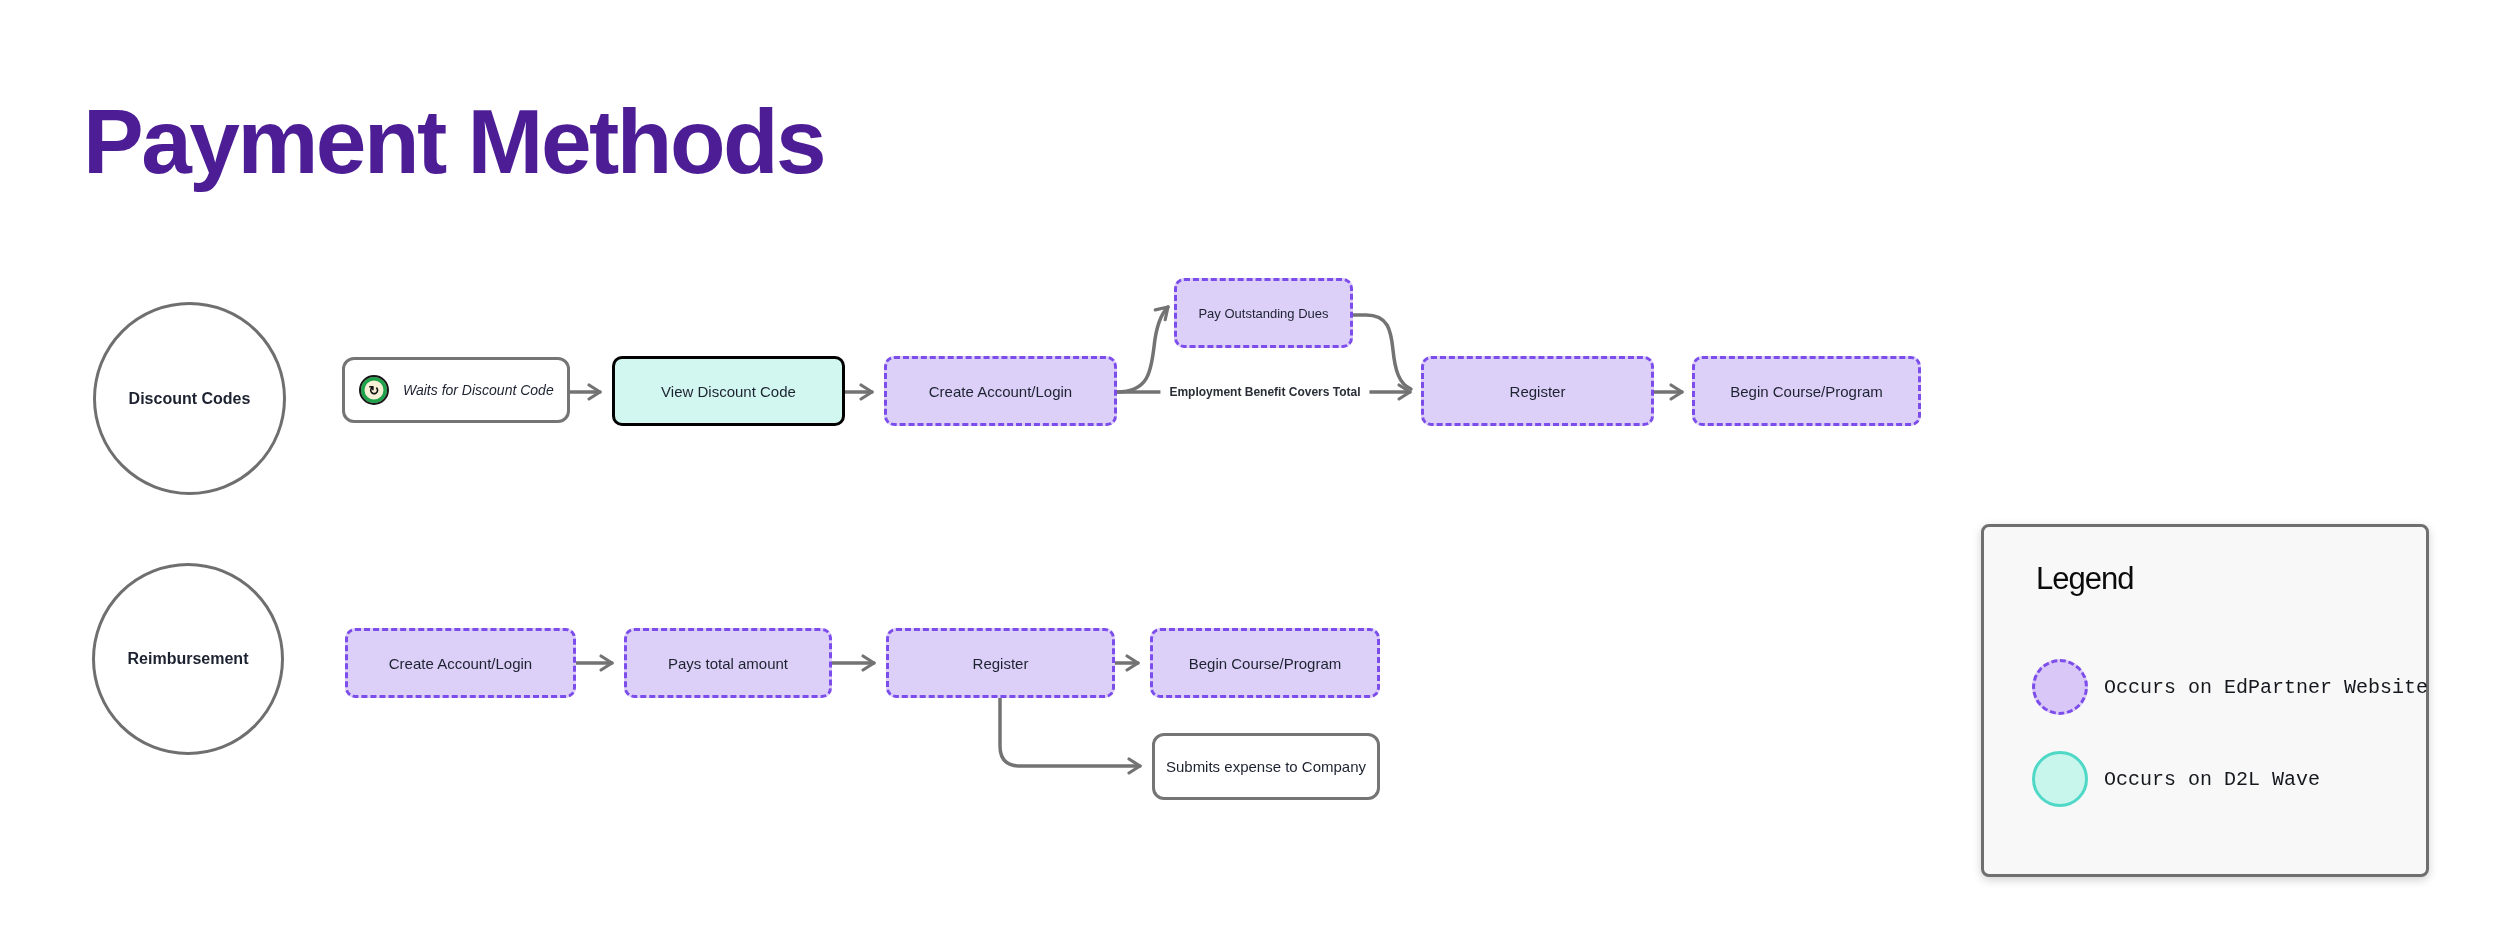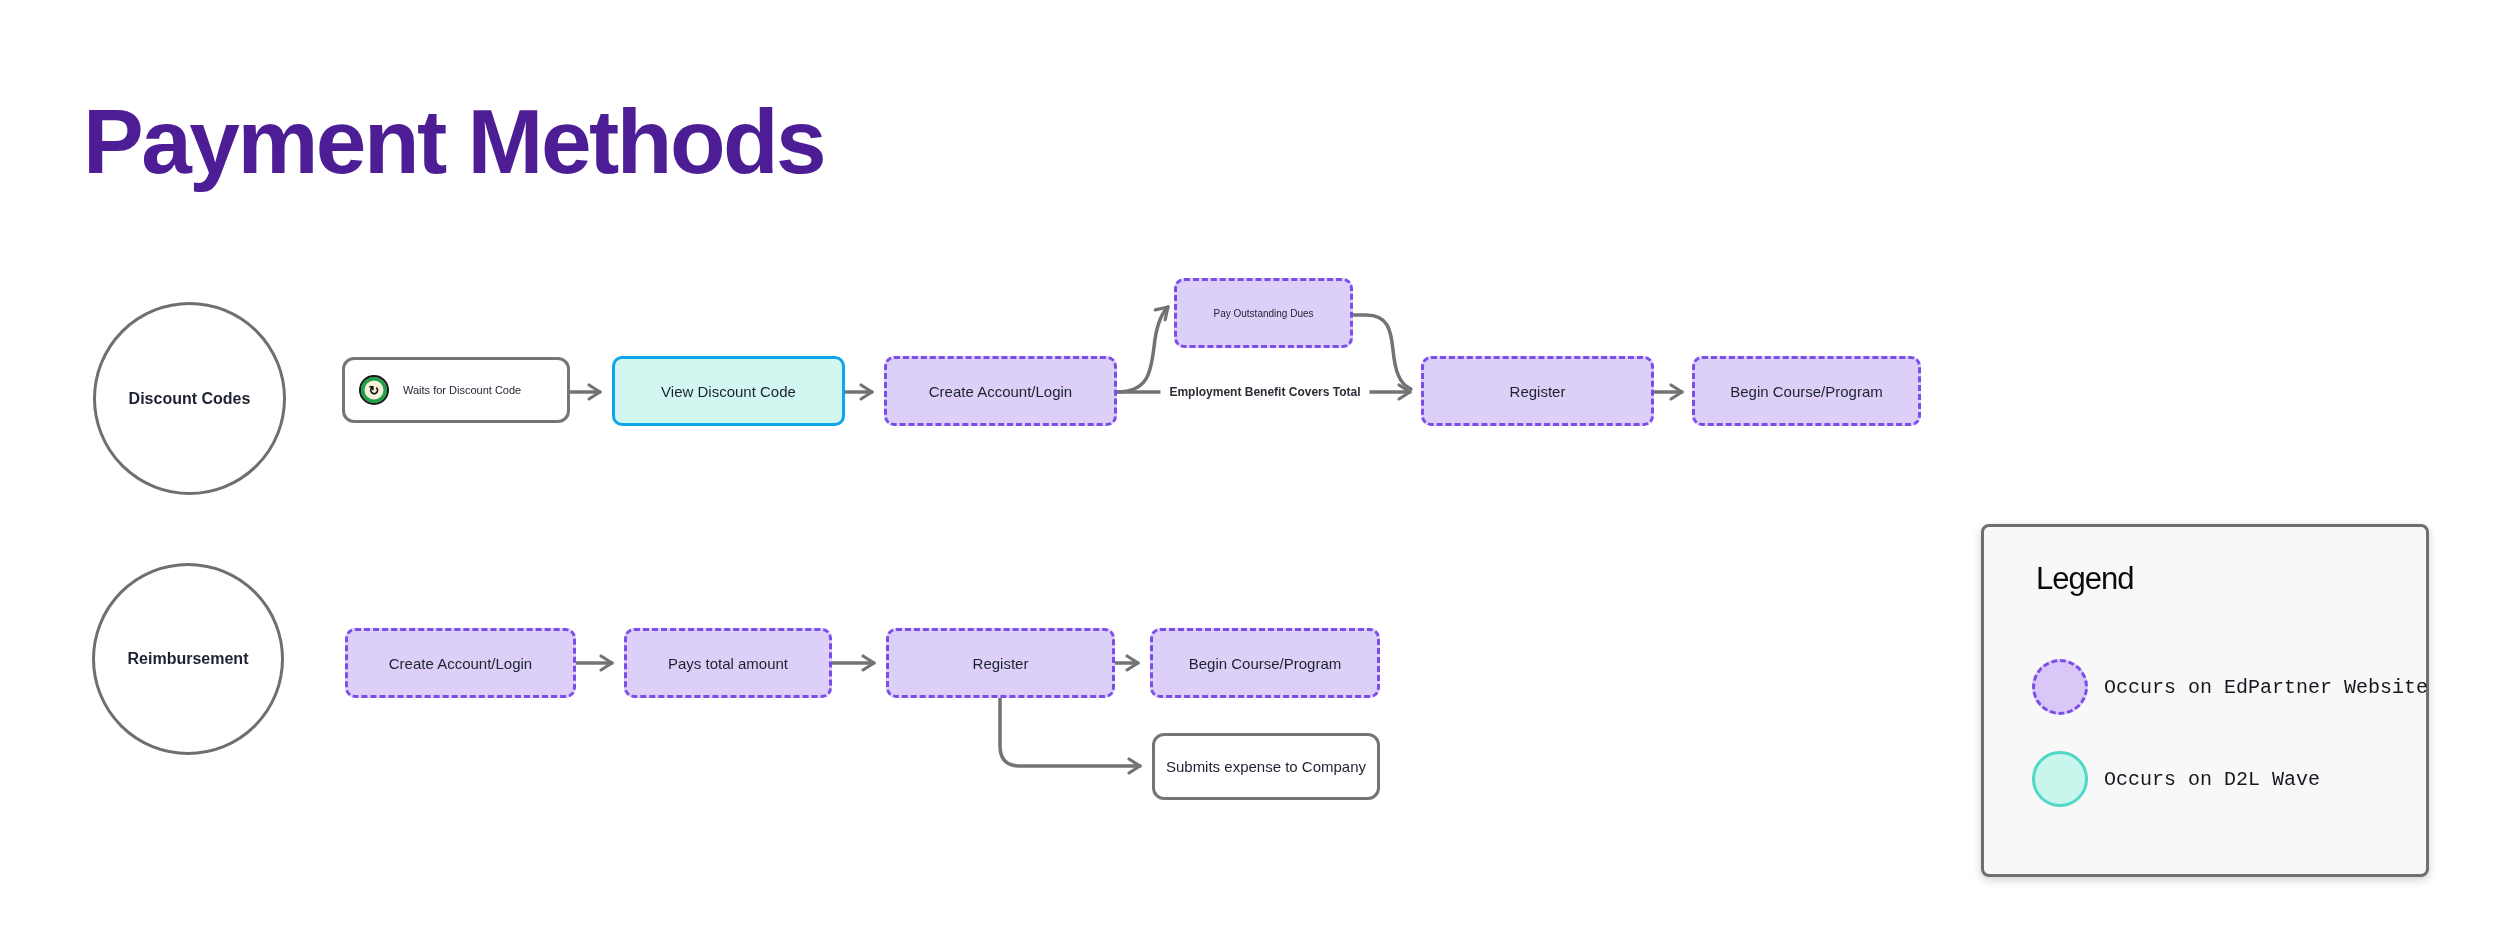--- a/index.html
+++ b/index.html
@@ -15,24 +15,24 @@
     position:absolute;border:3.5px solid #6f6f6f;border-radius:50%;background:#ffffff;
     display:flex;align-items:center;justify-content:center;text-align:center;
     font-weight:700;font-size:16px;color:#1d2230;box-sizing:border-box;
   }
   .node{
     position:absolute;height:70px;border-radius:10px;box-sizing:border-box;
     display:flex;align-items:center;justify-content:center;text-align:center;
     font-size:15px;color:#1d2230;
   }
   .node--ed{background:#dcd0f8;border:3px dashed #7c4dea;}
-  .node--d2l{background:#d2f7f0;border:3px solid #0ea5e9;}
+  .node--d2l{background:#d2f7f0;border:3px solid #000000;}
   .node--plain{background:#ffffff;border:3.5px solid #757575;border-radius:12px;}
   .node--waits{justify-content:flex-start;padding-left:14px;gap:14px;}
-  .node--waits .label{font-size:11px;}
+  .node--waits .label{font-style:italic;font-size:14px;}
   .wait-icon{
     width:26px;height:26px;border-radius:50%;background:#f6f0d6;
     border:2px solid #161616;box-shadow:inset 0 0 0 3.5px #1ea24b;
     display:flex;align-items:center;justify-content:center;
     font-size:13px;font-weight:700;color:#111;flex:0 0 auto;
   }
   .edge-label{
     position:absolute;transform:translate(-50%,-50%);background:#ffffff;
     padding:2px 9px;font-size:12px;color:#2a2e36;white-space:nowrap;font-weight:bold;
   }
@@ -88,21 +88,21 @@
   </div>
 
   <div class="node node--d2l" style="left:612px;top:356px;width:233px;">
     <span>View Discount Code</span>
   </div>
 
   <div class="node node--ed" style="left:884px;top:356px;width:233px;">
     <span>Create Account/Login</span>
   </div>
 
-  <div class="node node--ed" style="left:1174px;top:278px;width:179px;font-size:10px;">
+  <div class="node node--ed" style="left:1174px;top:278px;width:179px;font-size:13px;">
     <span>Pay Outstanding Dues</span>
   </div>
 
   <div class="edge-label" style="left:1265px;top:392px;">Employment Benefit Covers Total</div>
 
   <div class="node node--ed" style="left:1421px;top:356px;width:233px;">
     <span>Register</span>
   </div>
 
   <div class="node node--ed" style="left:1692px;top:356px;width:229px;">

